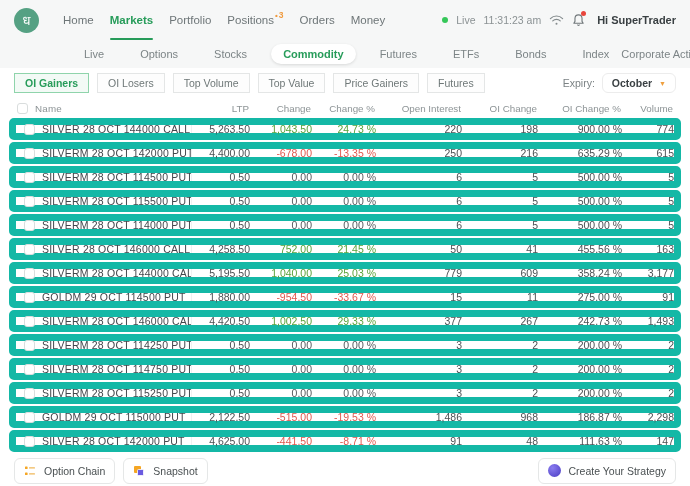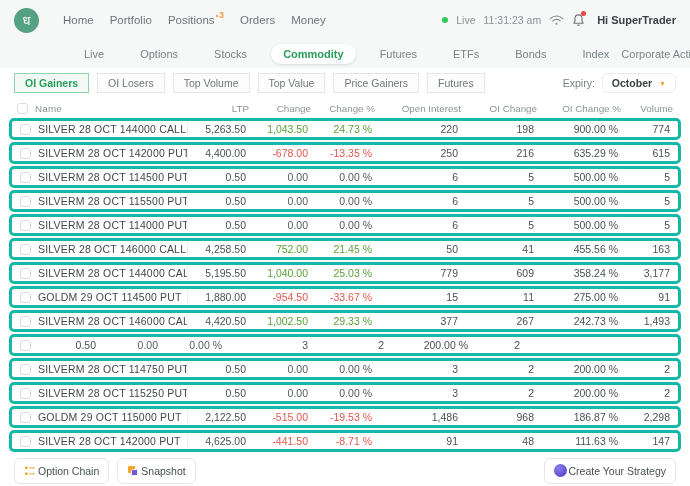--- a/index.html
+++ b/index.html
@@ -88,22 +88,22 @@
   .caret { color: #ef9f3e; font-size: 7px; }
 
   
   .table-wrap { padding: 2px 9px 0 9px; }
   .thead {
     display: flex; align-items: center; height: 20px;
     font-size: 9.8px; color: #8d9496; padding-right: 8px;
   }
   .row {
     display: flex; align-items: center; height: 22px;
-    border: 3px solid #14b8a6; border-radius: 5px; margin-bottom: 2px;
-    background: #fff; padding-right: 8px; cursor: pointer;
+    border: 7px solid #14b8a6; border-radius: 5px; margin-bottom: 2px;
+    background: #fff; padding-right: 0; cursor: pointer;
   }
   .cell-check { width: 26px; flex: none; display: flex; justify-content: center; align-items: center; }
   .checkbox {
     width: 11px; height: 11px; border: 1px solid #d9dddd; border-radius: 3px;
     background: #fff; cursor: pointer; flex: none;
   }
   .cell-name {
     flex: 1; font-size: 10.5px; color: #42474c; letter-spacing: .2px;
     height: 100%; display: flex; align-items: center; overflow: hidden; white-space: nowrap;
   }
@@ -120,21 +120,21 @@
   .up { color: #5aa23a; }
   .down { color: #e0584f; }
   .flat { color: #555a5e; text-align: right; }
 
   
   .bottombar {
     position: absolute; left: 0; right: 0; bottom: 0; height: 31px;
     background: #fff; display: flex; align-items: center; padding: 0 14px; gap: 8px;
   }
   .btn {
-    display: flex; align-items: center; gap: 2px;
+    display: flex; align-items: center; gap: 8px;
     border: 1px solid #e5e7e7; border-radius: 6px; background: #fff;
     height: 22px; padding: 12px 9px; font-size: 10.5px; color: #4a5052;
     cursor: pointer; white-space: nowrap;
   }
   .btn-right { margin-left: auto; }
   .strategy-icon {
     width: 13px; height: 13px; border-radius: 50%;
     background: radial-gradient(circle at 35% 30%, #8a7cf0, #4a3cc2);
     display: inline-block; flex: none;
   }
@@ -142,20 +142,23 @@
 </head>
 <body>
 
 <header class="topbar">
   <div class="logo">ध</div>
 
   <nav class="main-nav">
 
   <div class="nav-item">
         <span>Home</span>
+      </div>
+      <div class="nav-item active">
+        <span>Markets</span>
       </div>
       <div class="nav-item">
         <span>Portfolio</span>
       </div>
       <div class="nav-item">
         <span>Positions</span>
         <sup class="nav-badge">3</sup>
       </div>
       <div class="nav-item">
         <span>Orders</span>
@@ -358,20 +361,21 @@
         <div class="num c-changepct up">29.33 %</div>
         <div class="num c-oi">377</div>
         <div class="num c-oichange">267</div>
         <div class="num c-oichangepct">242.73 %</div>
         <div class="num c-volume">1,493</div>
       </div>
       <div class="row">
         <div class="cell-check">
           <span class="checkbox"></span>
         </div>
+        <div class="cell-name">SILVERM 28 OCT 114250 PUT</div>
         <div class="num c-ltp">0.50</div>
         <div class="num c-change flat">0.00</div>
         <div class="num c-changepct flat">0.00 %</div>
         <div class="num c-oi">3</div>
         <div class="num c-oichange">2</div>
         <div class="num c-oichangepct">200.00 %</div>
         <div class="num c-volume">2</div>
       </div>
       <div class="row">
         <div class="cell-check">

